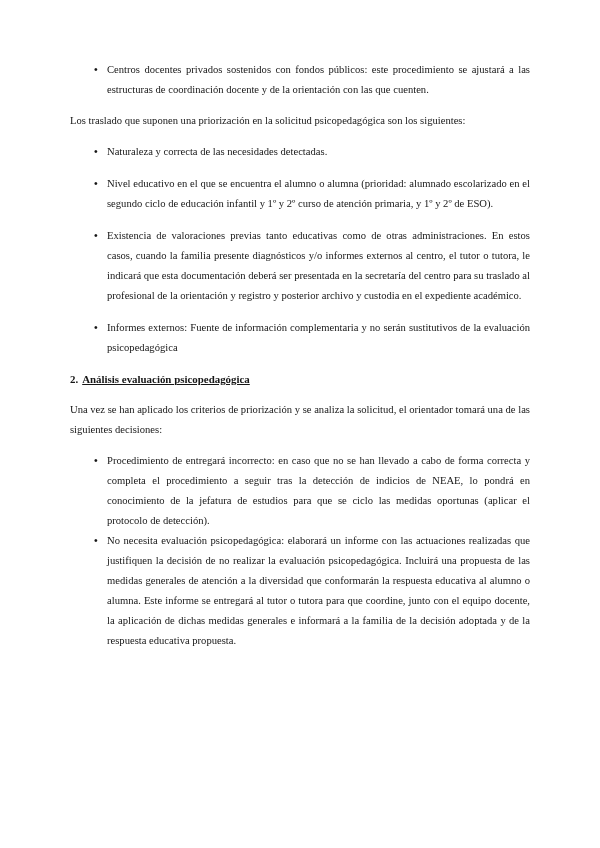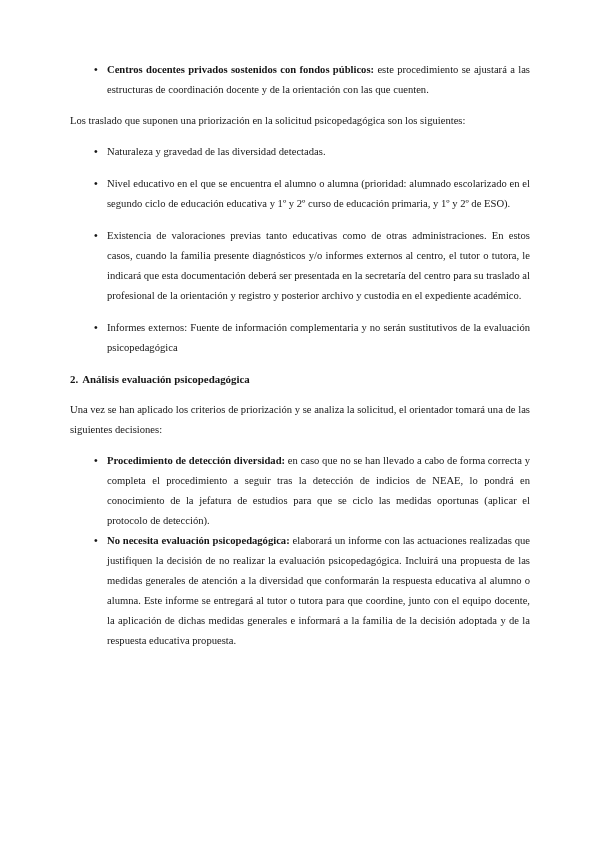--- a/index.html
+++ b/index.html
@@ -42,78 +42,79 @@
   ul.blist li:last-child {
     margin-bottom: 0;
   }
   .marker {
     position: absolute;
     left: 24px;
     top: 0;
     font-weight: bold;
   }
   b.lead {
-    font-weight: bold;
+    font-weight: normal;
   }
   h2.heading {
     font-size: 10.9px;
     line-height: 20px;
     font-weight: bold;
     margin: 0 0 11px 0;
     text-align: left;
   }
   h2.heading .hnum {
     margin-right: 4px;
   }
   h2.heading .htitle {
+    text-decoration: underline;
   }
 </style>
 </head>
 <body>
 
 <div class="page">
 
   <ul class="blist">
     <li>
       <span class="marker">•</span>
       <span><b class="lead">Centros docentes privados sostenidos con fondos públicos:</b><span> este procedimiento se ajustará a las estructuras de coordinación docente y de la orientación con las que cuenten.</span></span>
     </li>
   </ul>
 
   <p class="para">Los traslado que suponen una priorización en la solicitud psicopedagógica son los siguientes:</p>
 
   <ul class="blist">
     <li>
       <span class="marker">•</span>
-      <span>Naturaleza y gravedad de las diversidad detectadas.</span>
+      <span>Naturaleza y correcta de las necesidades detectadas.</span>
     </li>
     <li>
       <span class="marker">•</span>
-      <span>Nivel educativo en el que se encuentra el alumno o alumna (prioridad: alumnado escolarizado en el segundo ciclo de educación educativa y 1º y 2º curso de educación primaria, y 1º y 2º de ESO).</span>
+      <span>Nivel educativo en el que se encuentra el alumno o alumna (prioridad: alumnado escolarizado en el segundo ciclo de educación infantil y 1º y 2º curso de atención primaria, y 1º y 2º de ESO).</span>
     </li>
     <li>
       <span class="marker">•</span>
       <span>Existencia de valoraciones previas tanto educativas como de otras administraciones. En estos casos, cuando la familia presente diagnósticos y/o informes externos al centro, el tutor o tutora, le indicará que esta documentación deberá ser presentada en la secretaría del centro para su traslado al profesional de la orientación y registro y posterior archivo y custodia en el expediente académico.</span>
     </li>
     <li>
       <span class="marker">•</span>
       <span>Informes externos: Fuente de información complementaria y no serán sustitutivos de la evaluación psicopedagógica</span>
     </li>
   </ul>
 
   <h2 class="heading">
     <span class="hnum">2.</span><span class="htitle">Análisis evaluación psicopedagógica</span>
   </h2>
 
   <p class="para">Una vez se han aplicado los criterios de priorización y se analiza la solicitud, el orientador tomará una de las siguientes decisiones:</p>
 
   <ul class="blist tight">
     <li>
       <span class="marker">•</span>
-      <span><b class="lead">Procedimiento de detección diversidad:</b><span> en caso que no se han llevado a cabo de forma correcta y completa el procedimiento a seguir tras la detección de indicios de NEAE, lo pondrá en conocimiento de la jefatura de estudios para que se ciclo las medidas oportunas (aplicar el protocolo de detección).</span></span>
+      <span><b class="lead">Procedimiento de entregará incorrecto:</b><span> en caso que no se han llevado a cabo de forma correcta y completa el procedimiento a seguir tras la detección de indicios de NEAE, lo pondrá en conocimiento de la jefatura de estudios para que se ciclo las medidas oportunas (aplicar el protocolo de detección).</span></span>
     </li>
     <li>
       <span class="marker">•</span>
       <span><b class="lead">No necesita evaluación psicopedagógica:</b><span> elaborará un informe con las actuaciones realizadas que justifiquen la decisión de no realizar la evaluación psicopedagógica. Incluirá una propuesta de las medidas generales de atención a la diversidad que conformarán la respuesta educativa al alumno o alumna. Este informe se entregará al tutor o tutora para que coordine, junto con el equipo docente, la aplicación de dichas medidas generales e informará a la familia de la decisión adoptada y de la respuesta educativa propuesta.</span></span>
     </li>
   </ul>
 
 </div>
 
 </body></html>

